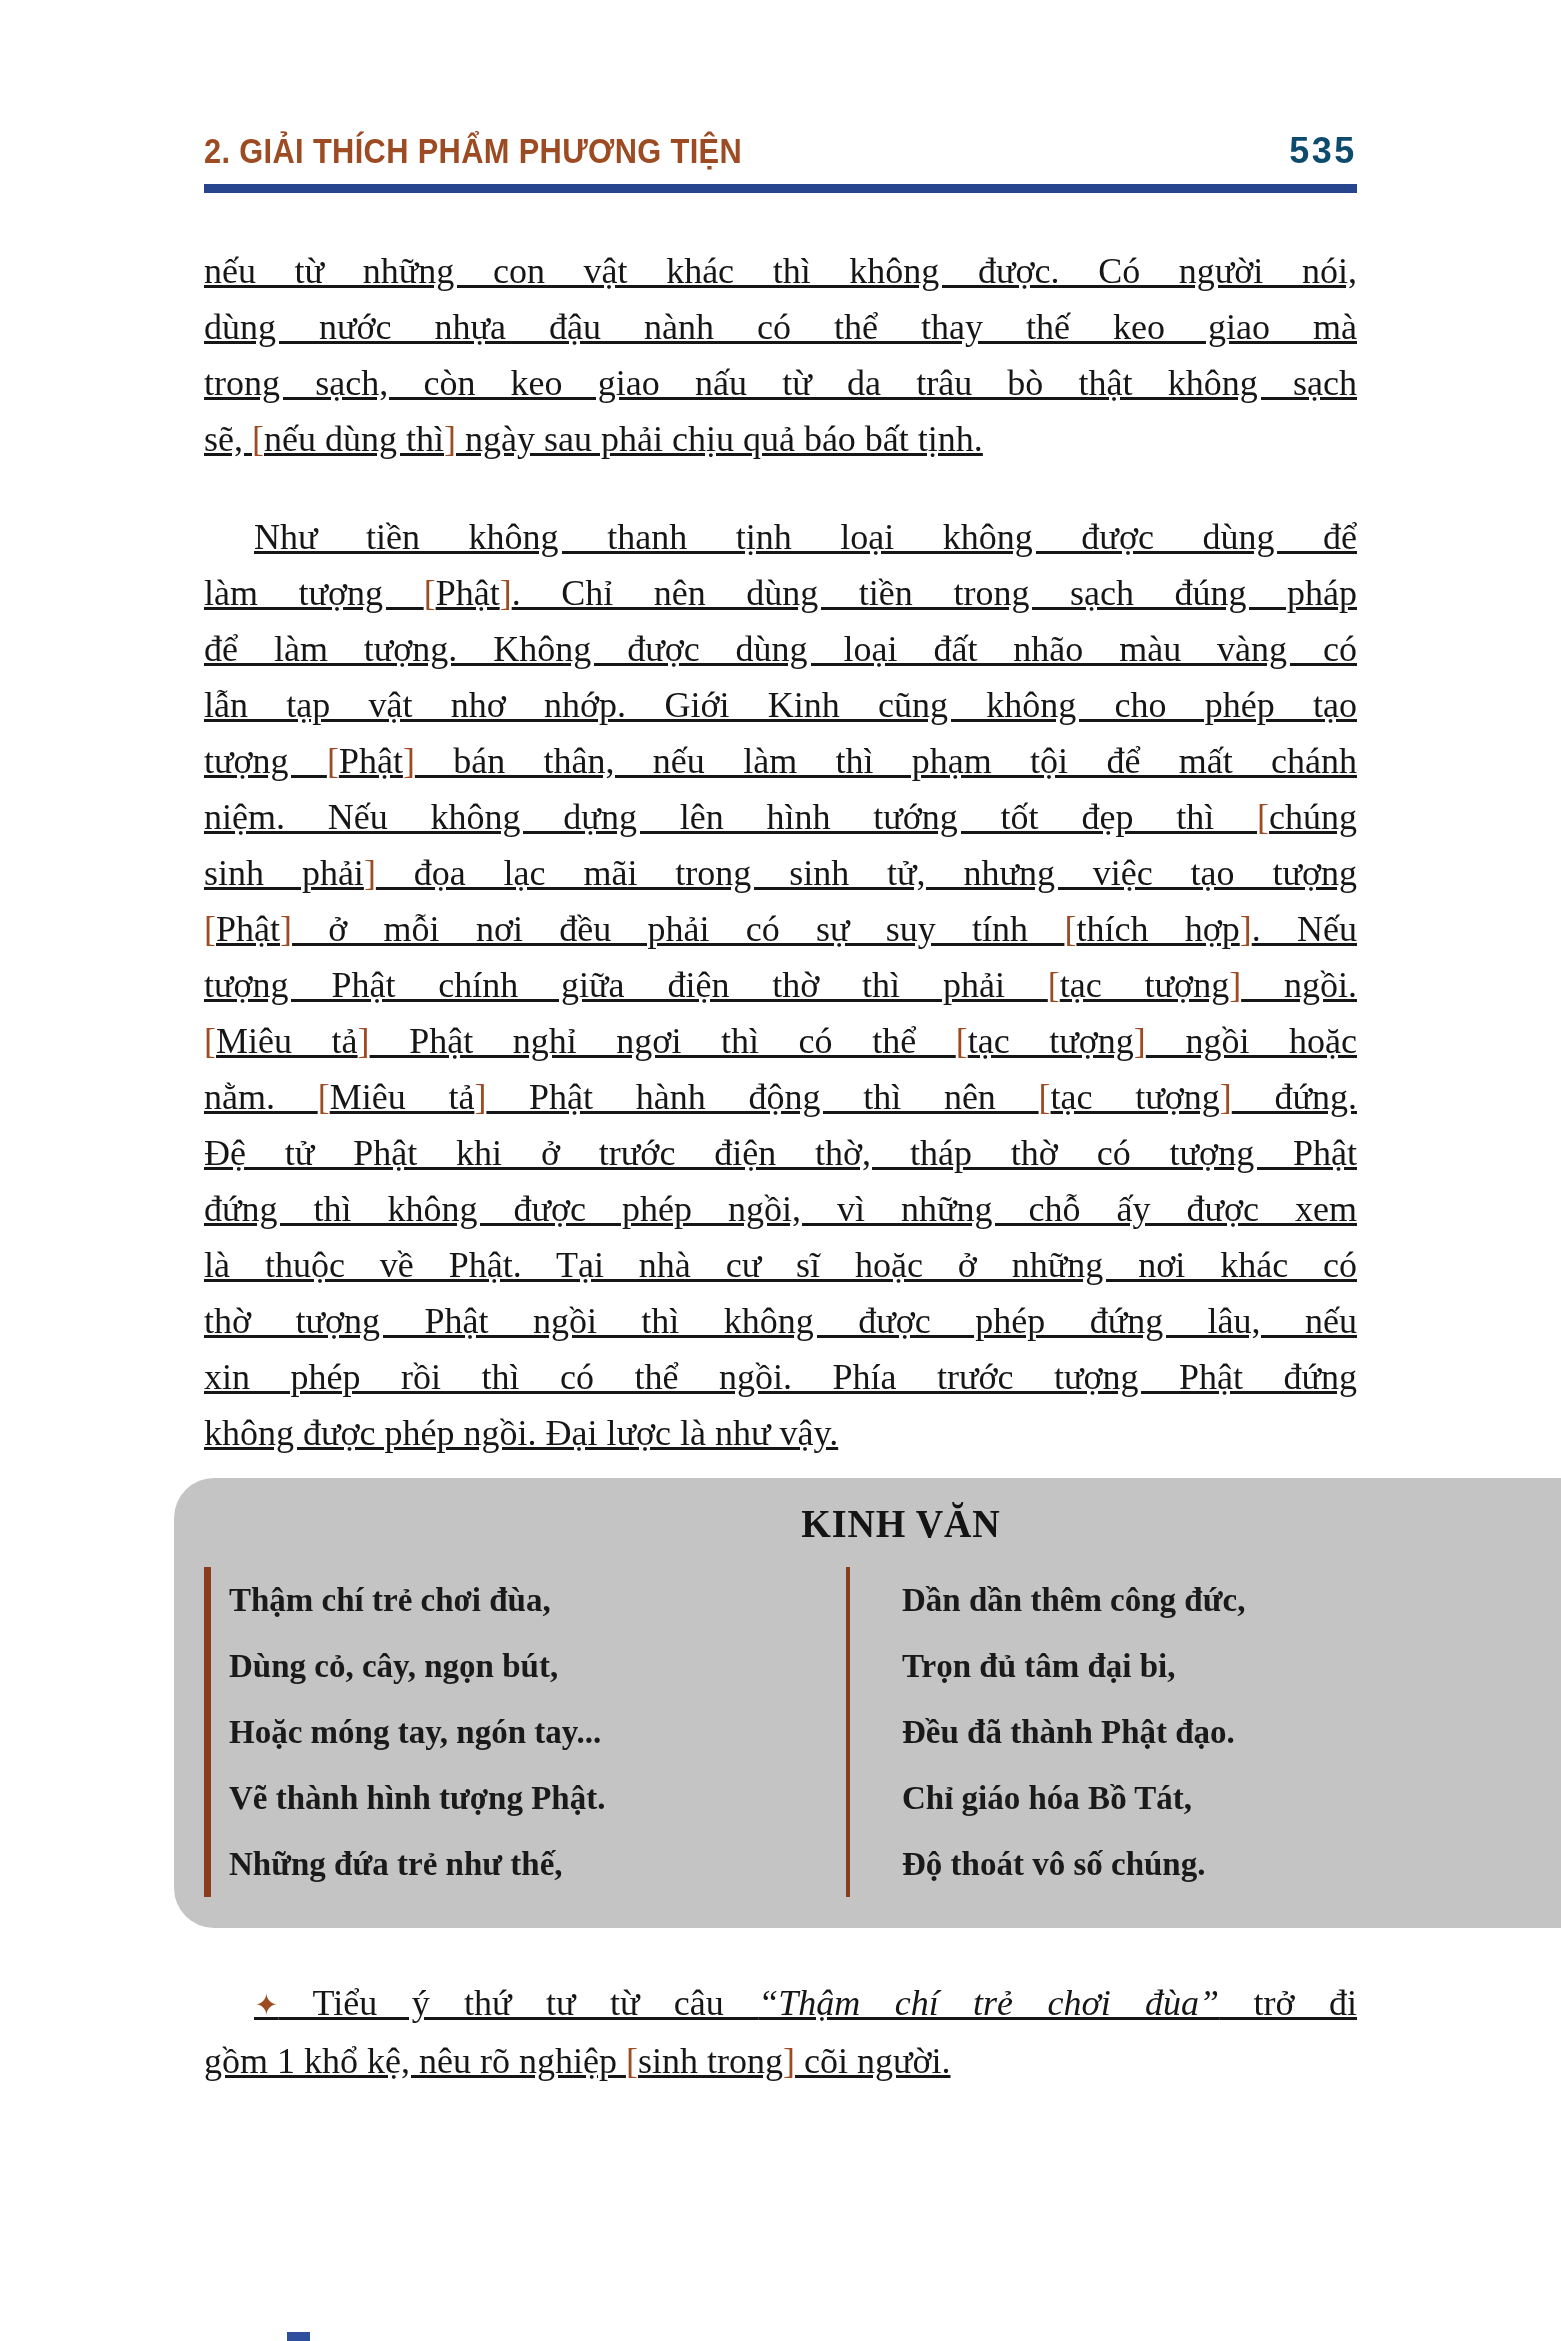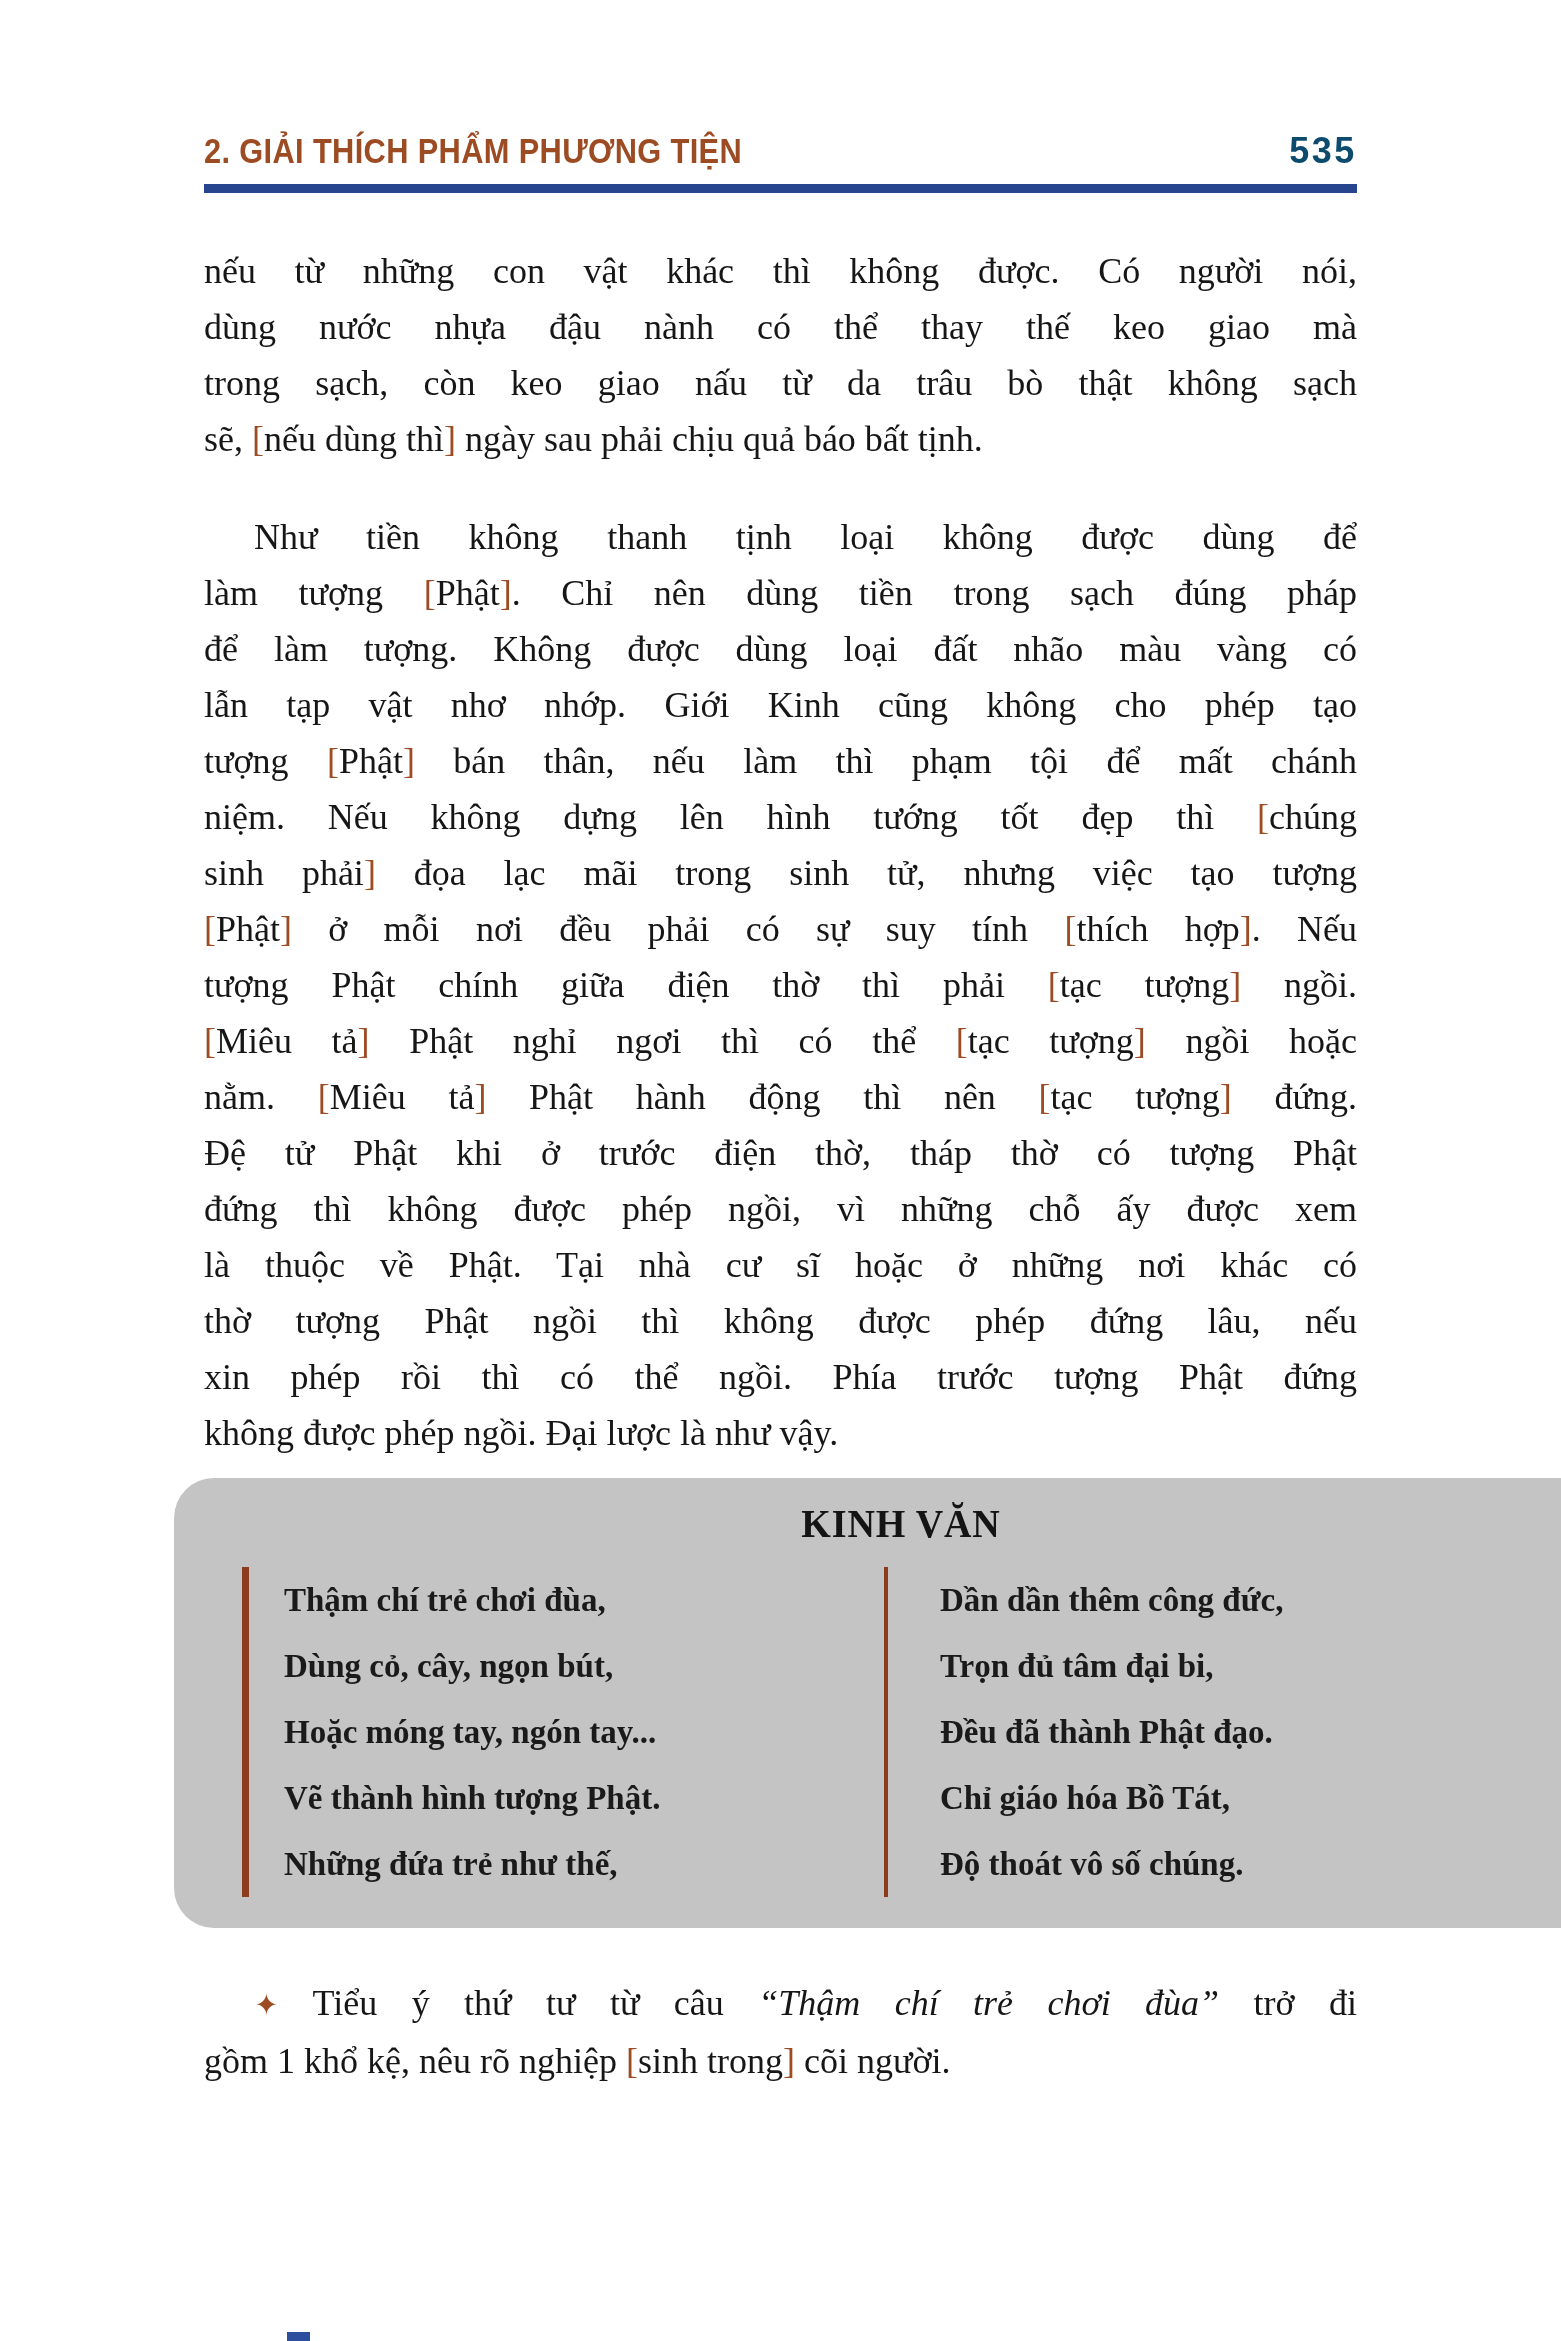--- a/index.html
+++ b/index.html
@@ -40,21 +40,21 @@
     height:8.7px;
     background:var(--rule_blue,#27448e);
     margin-top:12px;
   }
   
   .para{font-size:36px;line-height:56px;}
   .p-opening{margin-top:50px;}
   .p-main{margin-top:42px;}
   .p-note4{margin-top:47px;}
   .p-note5{margin-top:35px;}
-  .body-line{white-space:nowrap;}
+  .body-line{white-space:nowrap;text-decoration:underline;}
   .body-line.just{
     white-space:normal;
     text-align:justify;
     text-align-last:justify;
   }
   .body-line.indent{padding-left:50px;}
   .bk{color:var(--accent,#9d4b22);}
   em{font-style:italic;}
   .star{color:var(--accent,#9d4b22);font-size:.82em;}
   
@@ -76,23 +76,23 @@
     color:#141414;
     transform:scaleX(.95);
   }
   .kinhvan-cols{
     display:flex;
     margin-top:21px;
   }
   .verse-col{font-weight:bold;font-size:33px;line-height:66px;color:#1a1a1a;}
   .verse-col.left{
     flex:0 0 538px;
-    margin-left:68px;
+    margin-left:30px;
     border-left:7.8px solid var(--accent_dark,#8a3c1c);
-    padding-left:35px;
+    padding-left:18px;
     box-sizing:border-box;
     font-family:Liberation Serif, serif;
   }
   .verse-col.right{
     flex:1;
     margin-left:104px;
     margin-right:52px;
     border-left:4.3px solid var(--accent_dark,#8a3c1c);
     padding-left:52px;
   }

